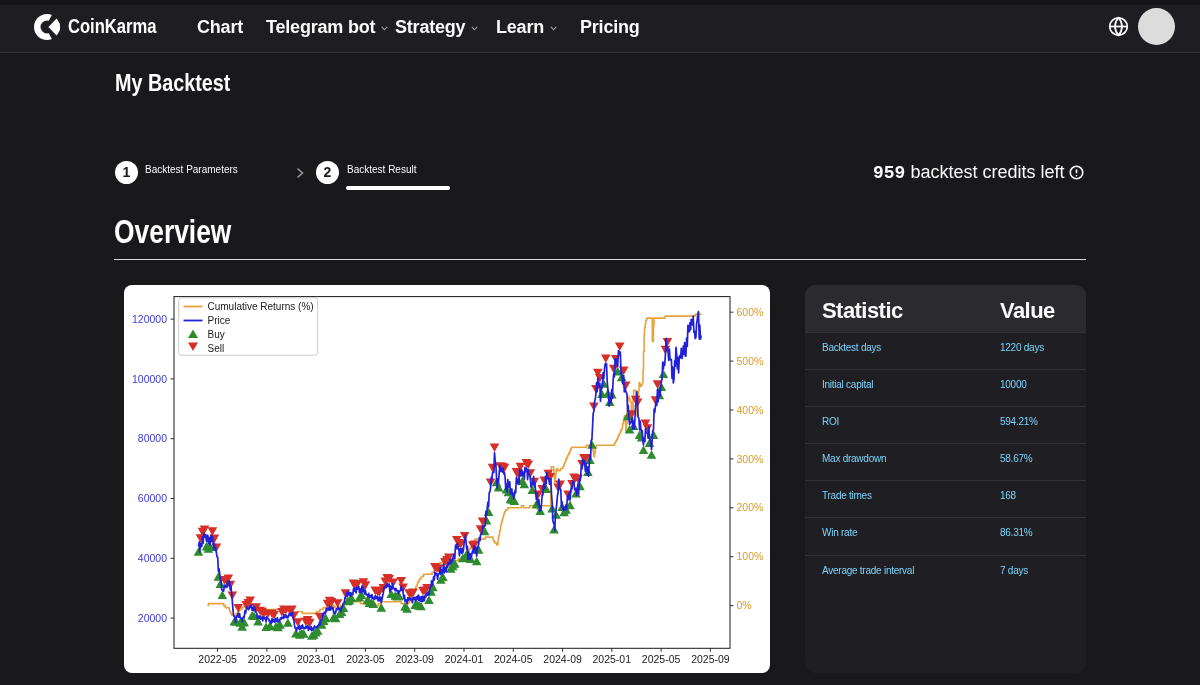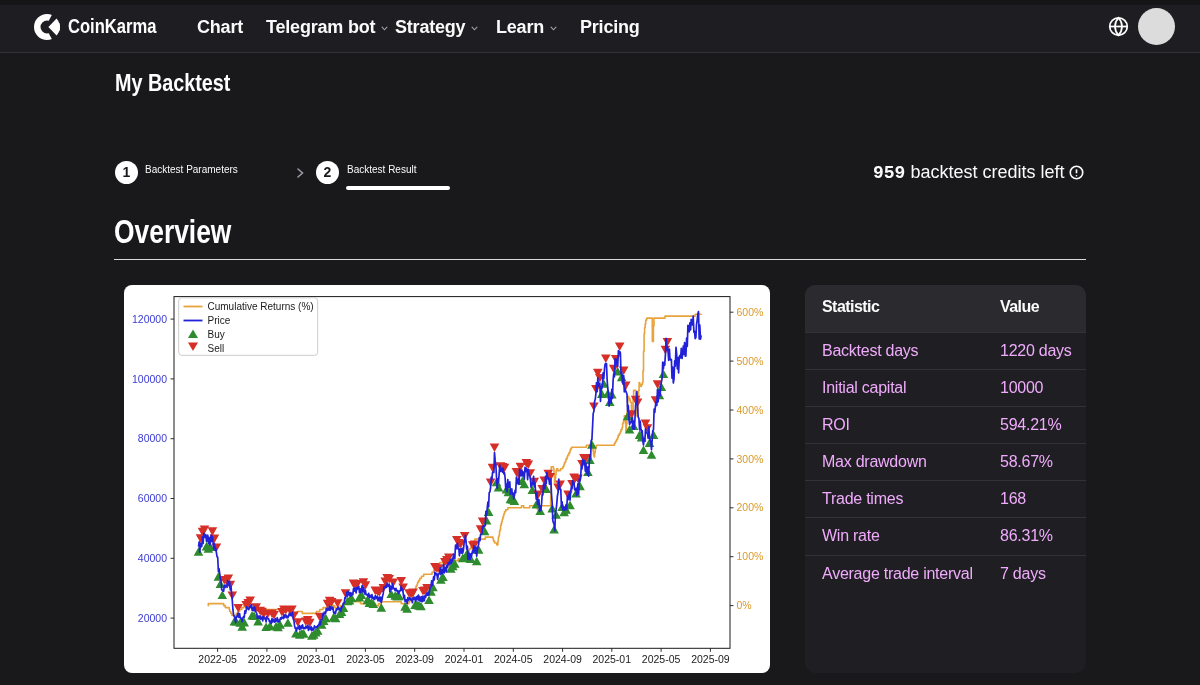--- a/index.html
+++ b/index.html
@@ -24,23 +24,23 @@
   .infoic { position:absolute; left:1068.5px; top:164.5px; }
   .h2 { position:absolute; left:114px; top:213px; font-size:33px; font-weight:bold; color:#fff; transform:scaleX(0.80); transform-origin:left center; }
   .hr { position:absolute; left:114px; top:259px; width:972px; height:1px; background:#d9d9dc; }
   .chartbox { position:absolute; left:124px; top:285px; width:646px; height:388px; }
   .stat { position:absolute; left:805px; top:285px; width:281px; height:388px; border-radius:10px;
     overflow:hidden; background:#1f1f23; }
   .stat .hd { height:47px; background:#2b2b2f; }
   .stat .hd div, .stat .row div { position:absolute; }
   .cell-l { left:17px; }
   .cell-v { left:195px; }
-  .stat .hd { position:relative; font-size:16px; font-weight:bold; color:#fafafa; letter-spacing:-0.55px; }
+  .stat .hd { position:relative; font-size:22px; font-weight:bold; color:#fafafa; letter-spacing:-0.55px; }
   .stat .hd div { top:13px; }
-  .stat .row { position:relative; height:37.1px; border-top:1px solid #323238; font-size:16px; color:#f0abfc; letter-spacing:-0.25px; }
+  .stat .row { position:relative; height:37.1px; border-top:1px solid #323238; font-size:10px; color:#7dd3fc; letter-spacing:-0.25px; }
   .stat .row:first-of-type { border-top:none; }
   .stat .row div { top:9px; }
 </style>
 </head>
 <body>
   <div class="nav"></div>
 <div class="topstrip"></div>
 <div style="position:absolute;left:0;top:0;width:1200px;height:45px;text-align:center;">
     <svg class="logo" viewBox="0 0 28 28">
       <path fill="#ffffff" fill-rule="evenodd" d="M14 1 A13 13 0 1 0 14 27 A13 13 0 0 0 14 1 Z M14 7.5 A6.5 6.5 0 1 1 14 20.5 A6.5 6.5 0 0 1 14 7.5 Z"></path>

